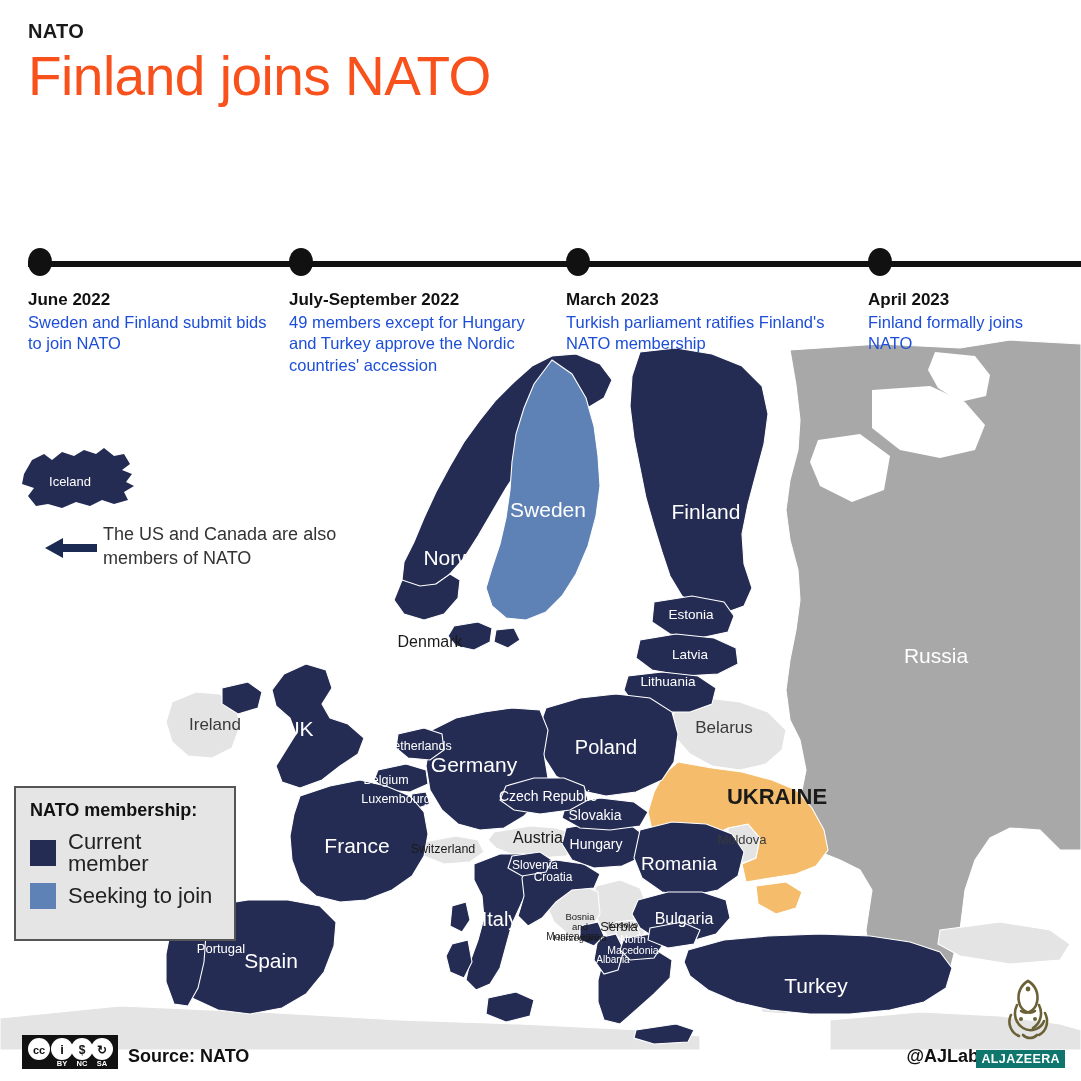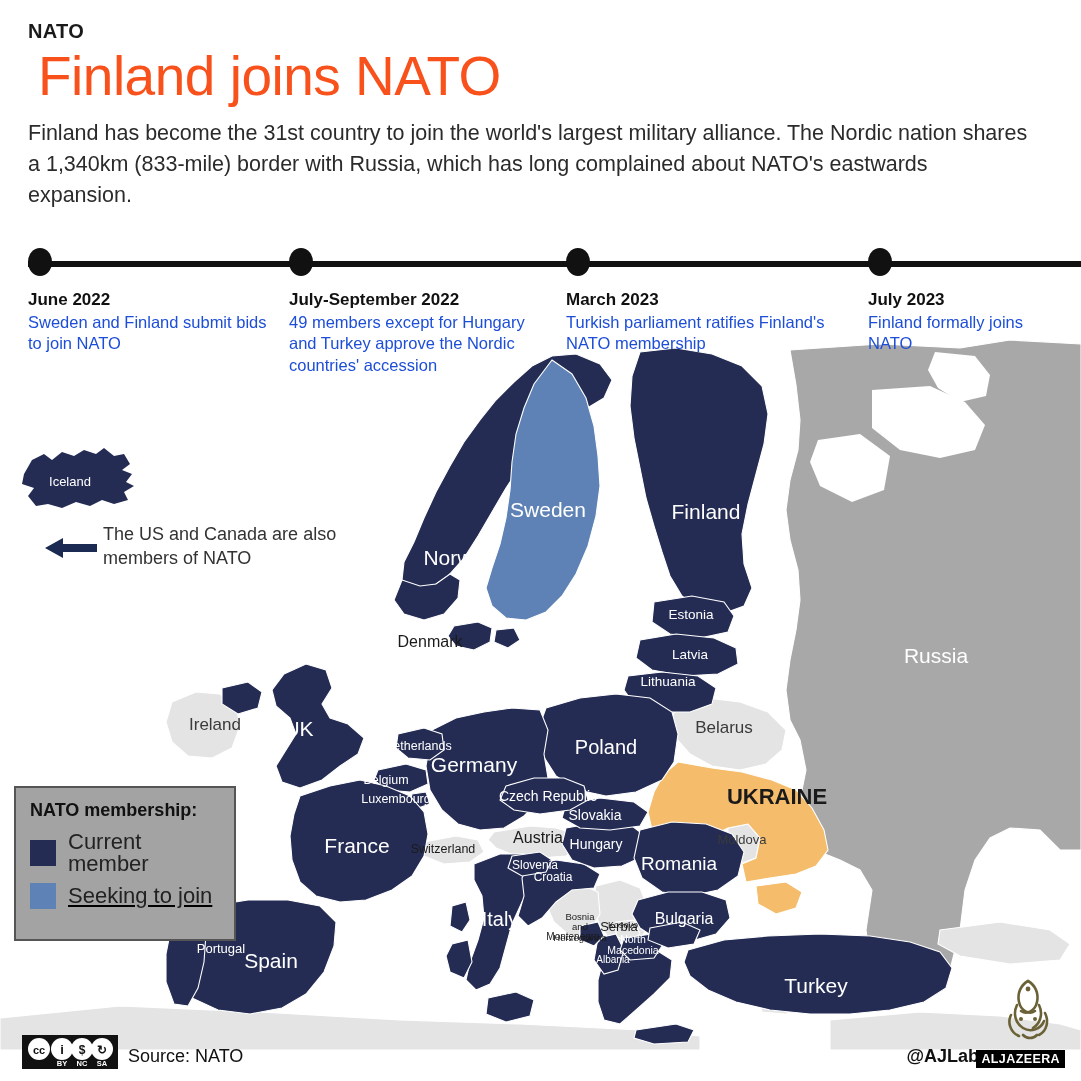--- a/index.html
+++ b/index.html
@@ -34,21 +34,20 @@
     color: #1a1a1a;
     line-height: 1.1;
   }
   #headline {
     font-size: 55px;
     font-weight: 400;
     color: #f8511c;
     line-height: 1.12;
     margin-top: 4px;
     letter-spacing: -0.5px;
-    margin-left: 10px;
   }
   #standfirst {
     font-size: 21.5px;
     color: #2b2b2b;
     line-height: 1.46;
     margin-top: 10px;
     max-width: 1000px;
   }
 
   
@@ -147,38 +146,38 @@
     line-height: 1.32;
     width: 270px;
   }
 
   
   #legend {
     position: absolute;
     left: 14px;
     top: 786px;
     width: 222px;
-    background: #a3a3a3;
+    background: #e5e5e5;
     border: 2px solid #555555;
     padding: 12px 14px 14px 14px;
     box-sizing: border-box;
     z-index: 30;
   }
   #legend-title {
     font-size: 18px;
     font-weight: bold;
     color: #111111;
     margin-bottom: 10px;
   }
   .legend-row {
     display: flex;
     align-items: center;
     margin-bottom: 8px;
   }
-  .legend-row:last-child { margin-bottom: 16px; text-decoration: underline; }
+  .legend-row:last-child { margin-bottom: 16px; }
   .legend-swatch {
     width: 26px;
     height: 26px;
     flex: 0 0 26px;
     margin-right: 12px;
   }
   .legend-label {
     font-size: 22px;
     color: #222222;
     line-height: 1;
@@ -196,36 +195,36 @@
   #cc-badge {
     position: absolute;
     left: 22px;
     bottom: 12px;
   }
   #source-text {
     position: absolute;
     left: 128px;
     bottom: 14px;
     font-size: 18px;
-    font-weight: normal;
+    font-weight: bold;
     color: #111111;
   }
   #ajlabs {
     position: absolute;
     right: 92px;
     bottom: 14px;
     font-size: 18px;
     font-weight: bold;
     color: #111111;
   }
   #aj-wordmark {
     position: absolute;
     right: 16px;
     bottom: 13px;
-    background: #000000;
+    background: #0f766e;
     color: #ffffff;
     font-size: 12.5px;
     font-weight: bold;
     letter-spacing: 0.4px;
     padding: 3px 5px 3px 5px;
     line-height: 1;
     text-align: center;
   }
   #aj-logo {
     position: absolute;
@@ -235,21 +234,20 @@
   }
 </style>
 </head>
 <body>
 
 <div id="page">
 
   <div id="header">
     <div id="kicker">NATO</div>
     <div id="headline">Finland joins NATO</div>
-    <div id="standfirst">Finland has become the 31st country to join the world's largest military alliance. The Nordic nation shares a 1,340km (833-mile) border with Russia, which has long complained about NATO's eastwards expansion.</div>
   </div>
 
   <div id="timeline">
     <div id="timeline-line"></div>
 
     <div class="tl-item" style="left:28px;width:250px;">
       <div class="tl-dot"></div>
       <div class="tl-date">June 2022</div>
       <div class="tl-desc">Sweden and Finland submit bids to join NATO</div>
     </div>
@@ -261,21 +259,21 @@
     </div>
 
     <div class="tl-item" style="left:566px;width:260px;">
       <div class="tl-dot"></div>
       <div class="tl-date">March 2023</div>
       <div class="tl-desc">Turkish parliament ratifies Finland's NATO membership</div>
     </div>
 
     <div class="tl-item" style="left:868px;width:200px;">
       <div class="tl-dot"></div>
-      <div class="tl-date">July 2023</div>
+      <div class="tl-date">April 2023</div>
       <div class="tl-desc">Finland formally joins NATO</div>
     </div>
   </div>
 
   <div id="map-wrap">
     <svg id="map-svg" viewBox="0 0 1081 720" preserveAspectRatio="none">
       <defs>
         <style>
           .c-nato { fill: #252c54; stroke: #ffffff; stroke-width: 1.1; }
           .c-seek { fill: #5e82b5; stroke: #ffffff; stroke-width: 1.1; }

